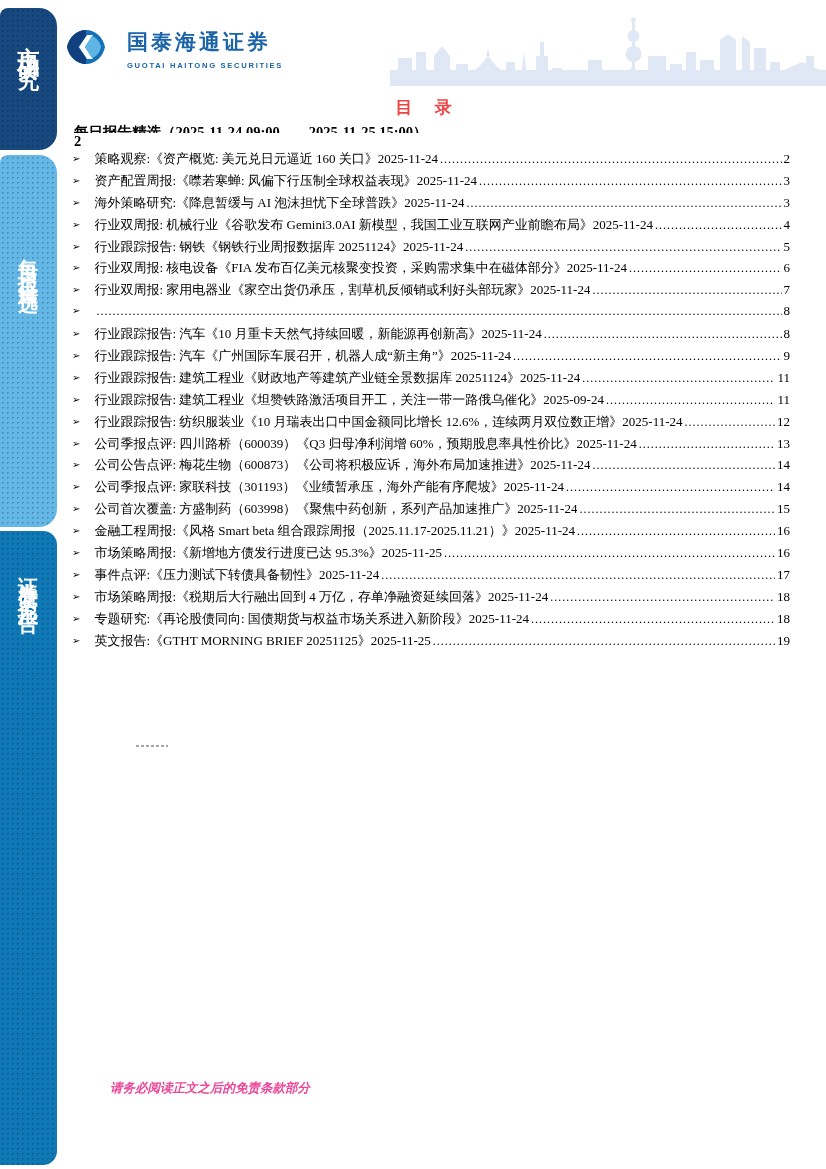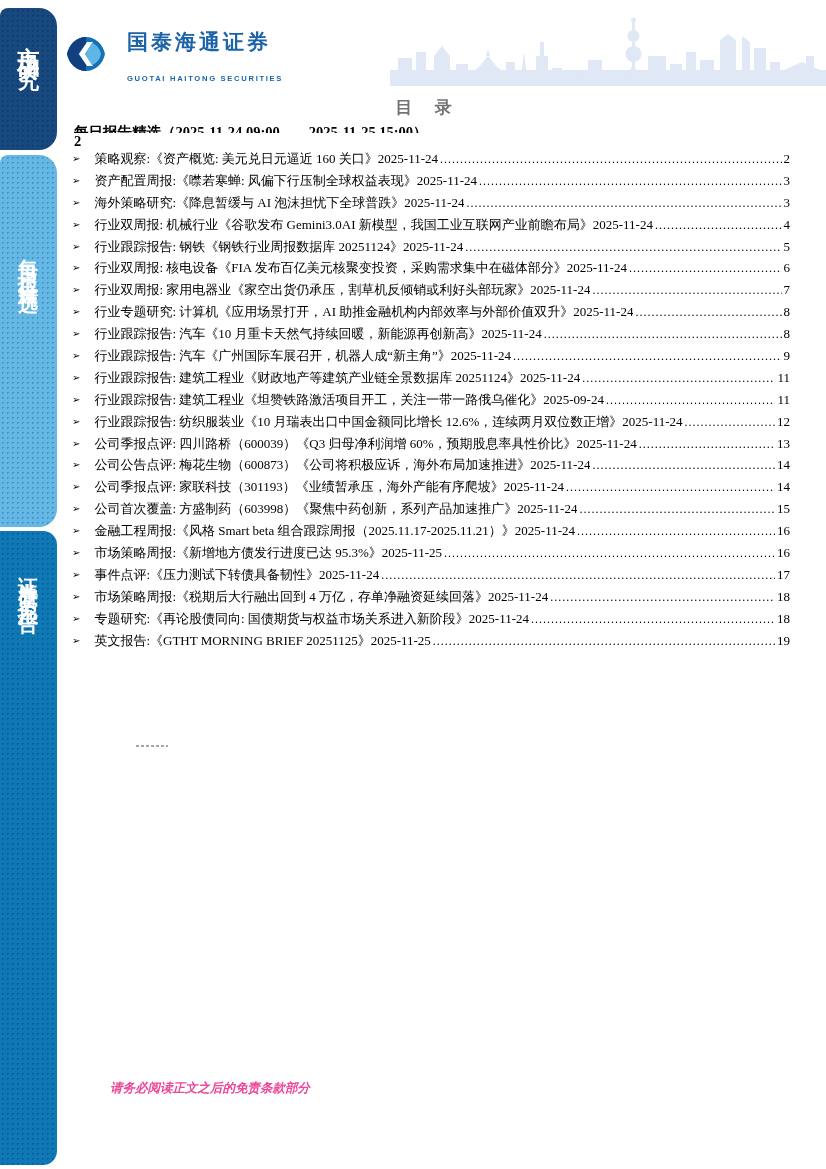--- a/index.html
+++ b/index.html
@@ -45,41 +45,41 @@
     left: 66px; top: 28px;
     display: flex; align-items: center; gap: 21px;
   }
   .brand-text .cn {
     font-family: "Liberation Sans", "DejaVu Sans", sans-serif;
     font-size: 21px; font-weight: bold; color: #1C64A8; letter-spacing: 3px;
   }
   .brand-text .en {
     font-family: "Liberation Sans", "DejaVu Sans", sans-serif;
     font-size: 7.6px; font-weight: bold; color: #1C64A8; letter-spacing: 1.7px;
-    margin-top: 18px;
+    margin-top: 5px;
   }
 
   
   .skyline {
     position: absolute;
     right: 0; top: 12px;
     width: 436px; height: 88px;
     opacity: .8;
     pointer-events: none;
   }
 
   
   .page-title {
     position: absolute;
     left: 66px; right: 36px;
     top: 96px;
     text-align: center;
     font-size: 17px;
     font-weight: bold;
-    color: #737373;
+    color: #ef4444;
     letter-spacing: 9px;
   }
 
   
   .toc {
     position: absolute;
     left: 72px; right: 36px;
     top: 123px;
   }
   .toc-row {
@@ -259,21 +259,20 @@
 
       <div class="toc-row toc-entry">
         <span class="bullet">➢</span>
         <span class="entry-text">行业双周报: 家用电器业《家空出货仍承压，割草机反倾销或利好头部玩家》2025-11-24</span>
         <span class="leader"></span>
         <span class="page-num">7</span>
       </div>
 
       <div class="toc-row toc-entry">
         <span class="bullet">➢</span>
-        <span class="entry-text">行业专题研究: 计算机《应用场景打开，AI 助推金融机构内部效率与外部价值双升》2025-11-24</span>
         <span class="leader"></span>
         <span class="page-num">8</span>
       </div>
 
       <div class="toc-row toc-entry">
         <span class="bullet">➢</span>
         <span class="entry-text">行业跟踪报告: 汽车《10 月重卡天然气持续回暖，新能源再创新高》2025-11-24</span>
         <span class="leader"></span>
         <span class="page-num">8</span>
       </div>

